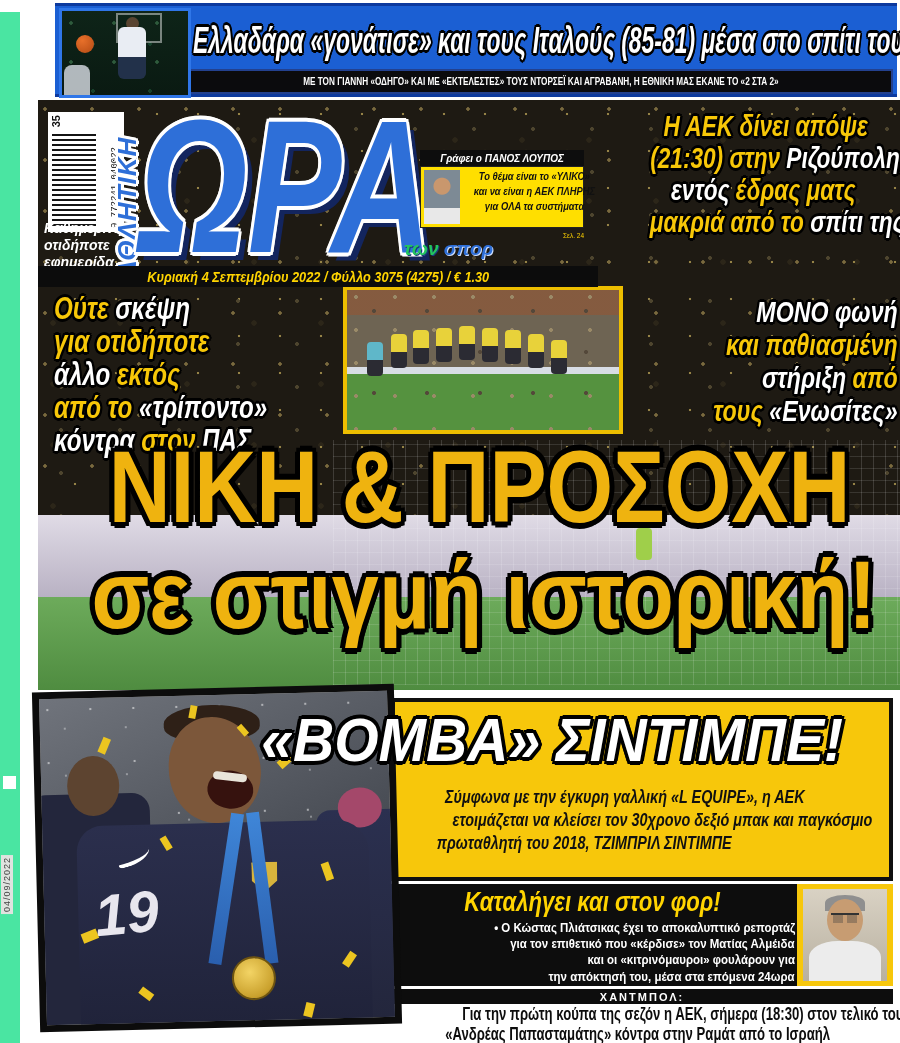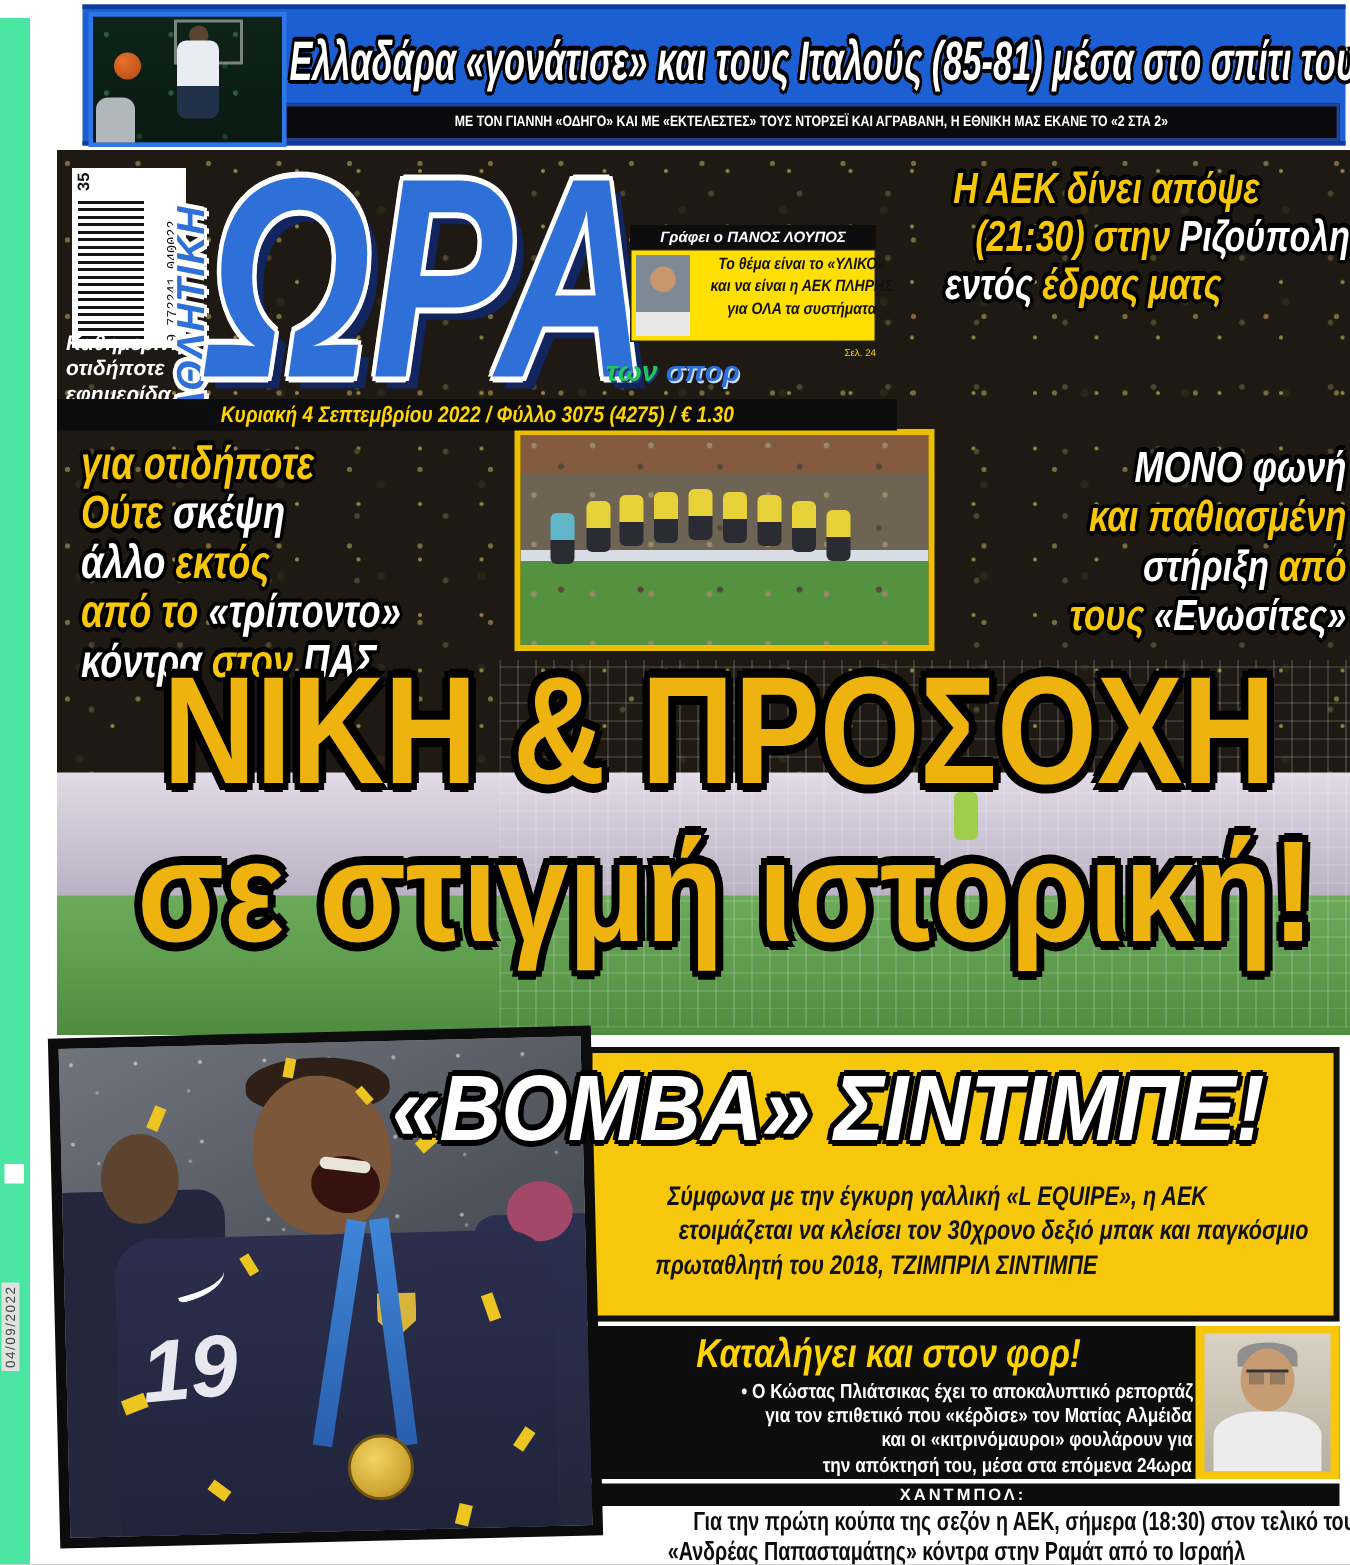--- a/index.html
+++ b/index.html
@@ -82,21 +82,21 @@
   .cb-body{left:0;top:16px;width:164px;height:62px;background:#ffdf00;border:1px solid #222;
      box-sizing:border-box;display:flex;}
   .cb-photo{width:36px;height:54px;margin:3px;flex:0 0 auto;
      background:
        radial-gradient(circle 9px at 50% 30%, #c9976d 0 8px, transparent 9px),
        linear-gradient(#7d8a95 0 70%, #e8e8e8 70% 100%);}
   .cb-lines{flex:1;text-align:center;padding-top:2px;font-size:11px;line-height:15px;color:#111;}
   .cb-lines .sx{transform:scaleX(.85);transform-origin:50% 50%;}
   .cb-ref{right:0;bottom:-9px;font-size:6.5px;color:#ffd200;}
 
-  .teaser-right{left:540px;top:10px;width:318px;text-align:left;z-index:2;}
+  .teaser-right{left:540px;top:10px;width:318px;text-align:center;z-index:2;}
   .teaser-right .ln{font-size:29px;line-height:32px;white-space:nowrap;}
   .teaser-right .sx{transform:scaleX(.78);transform-origin:100% 50%;}
 
   .issue-strip{left:0;top:166px;width:560px;height:21px;background:#0c0c0c;color:#ffd400;
      display:flex;align-items:center;justify-content:center;font-size:15px;z-index:3;}
   .issue-strip .sx{transform:scaleX(.85);transform-origin:50% 50%;}
 
   .teaser-left{left:16px;top:192px;width:310px;z-index:2;}
   .teaser-left .ln{font-size:31px;line-height:33px;white-space:nowrap;}
   .teaser-left .sx{transform:scaleX(.78);transform-origin:0 50%;}
@@ -240,29 +240,30 @@
           <div class="nw"><span class="sx">για ΟΛΑ τα συστήματα</span></div>
         </div>
       </div>
       <div class="ab cb-ref">Σελ. 24</div>
     </div>
 
     <div class="ab teaser-right it b9">
       <div class="ln"><span class="sx ob3"><span class="yel">Η ΑΕΚ δίνει απόψε</span></span></div>
       <div class="ln"><span class="sx ob3"><span class="yel">(21:30) στην </span><span class="wht">Ριζούπολη,</span></span></div>
       <div class="ln"><span class="sx ob3"><span class="wht">εντός </span><span class="yel">έδρας ματς</span></span></div>
+      <div class="ln"><span class="sx ob3"><span class="yel">μακριά από το </span><span class="wht">σπίτι της</span></span></div>
     </div>
 
     <div class="ab issue-strip it b7 nw">
       <span class="sx">Κυριακή 4 Σεπτεμβρίου 2022 / Φύλλο 3075 (4275) / € 1.30</span>
     </div>
 
     <div class="ab teaser-left it b9">
+      <div class="ln"><span class="sx ob3"><span class="yel">Ούτε </span><span class="wht">σκέψη</span></span></div>
       <div class="ln"><span class="sx ob3"><span class="yel">για οτιδήποτε</span></span></div>
-      <div class="ln"><span class="sx ob3"><span class="yel">Ούτε </span><span class="wht">σκέψη</span></span></div>
       <div class="ln"><span class="sx ob3"><span class="wht">άλλο </span><span class="yel">εκτός</span></span></div>
       <div class="ln"><span class="sx ob3"><span class="yel">από το </span><span class="wht">«τρίποντο»</span></span></div>
       <div class="ln"><span class="sx ob3"><span class="wht">κόντρα </span><span class="yel">στον </span><span class="wht">ΠΑΣ</span></span></div>
     </div>
 
     <div class="ab team-photo">
       <div class="tp-p tp-gk" style="left:20px;top:52px;"></div>
       <div class="tp-p" style="left:44px;top:44px;"></div>
       <div class="tp-p" style="left:66px;top:40px;"></div>
       <div class="tp-p" style="left:89px;top:38px;"></div>

